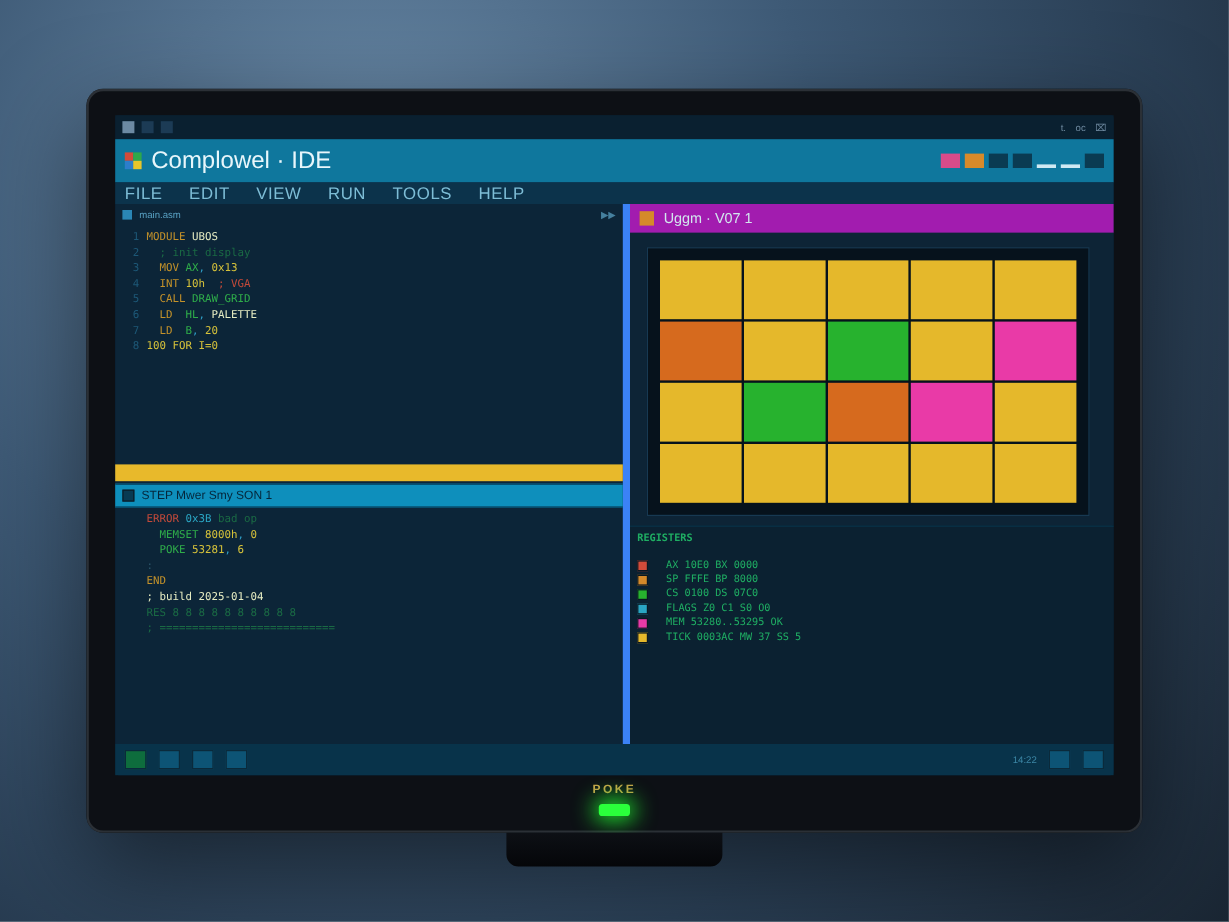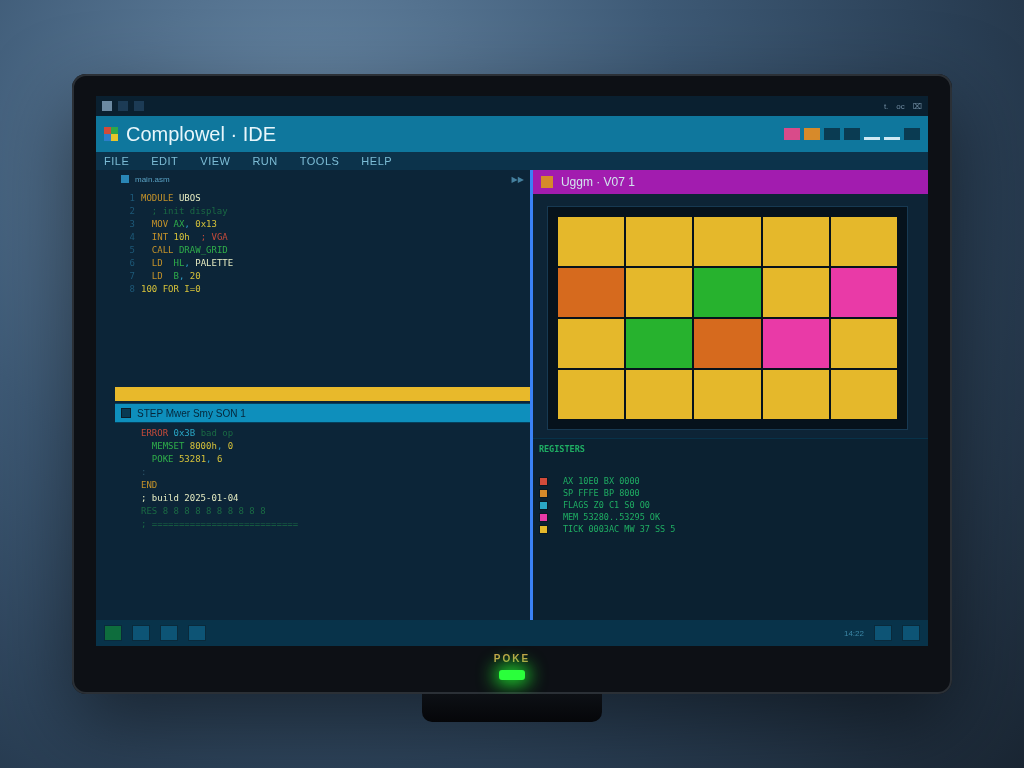--- a/index.html
+++ b/index.html
@@ -39,24 +39,24 @@
   .titlebar .flag span:nth-child(3){background:#2c7ecb;}
   .titlebar .flag span:nth-child(4){background:#e7c52b;}
   .titlebar .title { color:#e8f6fb; font-size:20px; font-weight:500;}
   .titlebar .spacer { flex:1; }
   .titlebar .blocks { display:flex; gap:4px;}
   .titlebar .blocks .b{ width:16px; height:12px; background:#0a3b52;}
   .titlebar .blocks .b.hot{ background:#d94b8a;}
   .titlebar .blocks .b.warm{ background:#d78a2a;}
   .titlebar .blocks .b.underscore { background:transparent; border-bottom:3px solid #cfe9f3;}
   .menubar { height:18px; background:#0c334b; display:flex; align-items:center; padding:0 8px; gap:22px;}
-  .menubar span { color:#7dbdd6; font-size:11px; letter-spacing:0.5px;}
+  .menubar span { color:#7dbdd6; font-size:14px; letter-spacing:0.5px;}
   .workspace { flex:1; display:flex; }
   
-  .left { flex:1.05; display:flex; flex-direction:column; background:#0c2538; border-right:3px solid #3b82f6;padding-left:19px;}
+  .left { flex:1.05; display:flex; flex-direction:column; background:#0c2538; border-right:6px solid #3b82f6;}
   .pane-head { height:18px; display:flex; align-items:center; gap:6px; padding:0 6px;}
   .pane-head .dot{width:8px;height:8px;background:#2a86b5;}
   .pane-head .lab{color:#58a0c2; font-size:8px;}
   .pane-head .rarrow{margin-left:auto; color:#45809e; font-size:8px;}
   .code { flex:1; padding:4px 6px; font-family:Consolas,Menlo,monospace; font-size:9px; line-height:13px; white-space:pre;}
   .ln { display:flex; gap:6px; }
   .ln .gut { width:14px; text-align:right; color:#1d5877; }
   .ln .tx { flex:1; color:#2fa0c9; }
   .kw{color:#c4922a;} .str{color:#2fae4a;} .err{color:#c34a3a;} .num{color:#d6c23a;}
   .cm{color:#1a6a44;} .hi{color:#e6ecc2;}
@@ -68,21 +68,21 @@
   .rhead{ height:24px; display:flex; align-items:center; gap:8px; padding:0 8px; background:#a21caf;}
   .rhead .rico{width:12px;height:12px;background:#d58a2a;}
   .rhead .rtitle{color:#d2e6ee; font-size:12px;}
   .preview{ flex:1.3; padding:12px 20px 8px 14px; background:#0d2436;}
   .preview-frame{ width:100%; height:100%; background:#06121c; border:1px solid #173952; padding:10px;}
   .grid{ display:grid; grid-template-columns:repeat(5,1fr); grid-template-rows:repeat(4,1fr); width:100%; height:100%; gap:2px;}
   .cell{ background:#e5b82b; }
   .console{ flex:1; background:#0b2131; padding:4px 6px; font-family:Consolas,Menlo,monospace; font-size:8.5px; line-height:12px; border-top:1px solid #083249;}
   .console .row{ display:flex; gap:15px; align-items:center;}
   .console .sw{ width:9px; height:9px; border:1px solid #0a1822;}
-  .c-head{ color:#1fae63; font-weight:bold; margin-bottom:20px;}
+  .c-head{ color:#1fae63; font-weight:bold; margin-bottom:10px;}
   .c-txt{ color:#1fae63; }
   .c-cy{ color:#2aa6c4; }
   .c-dim{ color:#2b5469; }
   .taskbar{ height:26px; background:#08334a; display:flex; align-items:center; padding:0 8px; gap:10px;}
   .taskbar .ti{ width:18px; height:16px; background:#0d5475; border:1px solid #0a2a3b;}
   .taskbar .ti.grn{ background:#0e6d3d;}
   .taskbar .filler{flex:1;}
   .taskbar .txt{ color:#3c87a6; font-size:8px;}
 </style>
 </head>
@@ -188,20 +188,24 @@
           <div id="conlines">
               <div class="row">
                 <span class="sw" style="background: rgb(210, 75, 58);"></span>
                 <span class="c-txt">AX 10E0  BX 0000</span>
               </div>
               <div class="row">
                 <span class="sw" style="background: rgb(213, 138, 42);"></span>
                 <span class="c-txt">SP FFFE  BP 8000</span>
               </div>
               <div class="row">
+                <span class="sw" style="background: rgb(39, 178, 46);"></span>
+                <span class="c-txt">CS 0100  DS 07C0</span>
+              </div>
+              <div class="row">
                 <span class="sw" style="background: rgb(42, 166, 196);"></span>
                 <span class="c-txt">FLAGS  Z0 C1 S0 O0</span>
               </div>
               <div class="row">
                 <span class="sw" style="background: rgb(233, 58, 167);"></span>
                 <span class="c-txt">MEM 53280..53295  OK</span>
               </div>
               <div class="row">
                 <span class="sw" style="background: rgb(229, 184, 43);"></span>
                 <span class="c-txt">TICK 0003AC   MW 37 SS 5</span>

